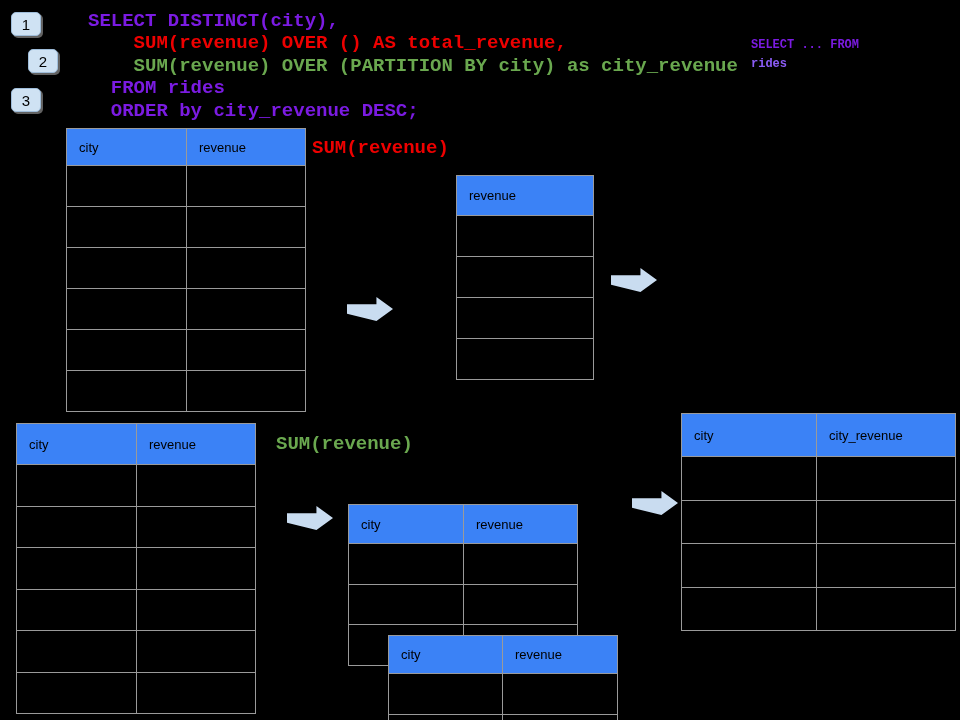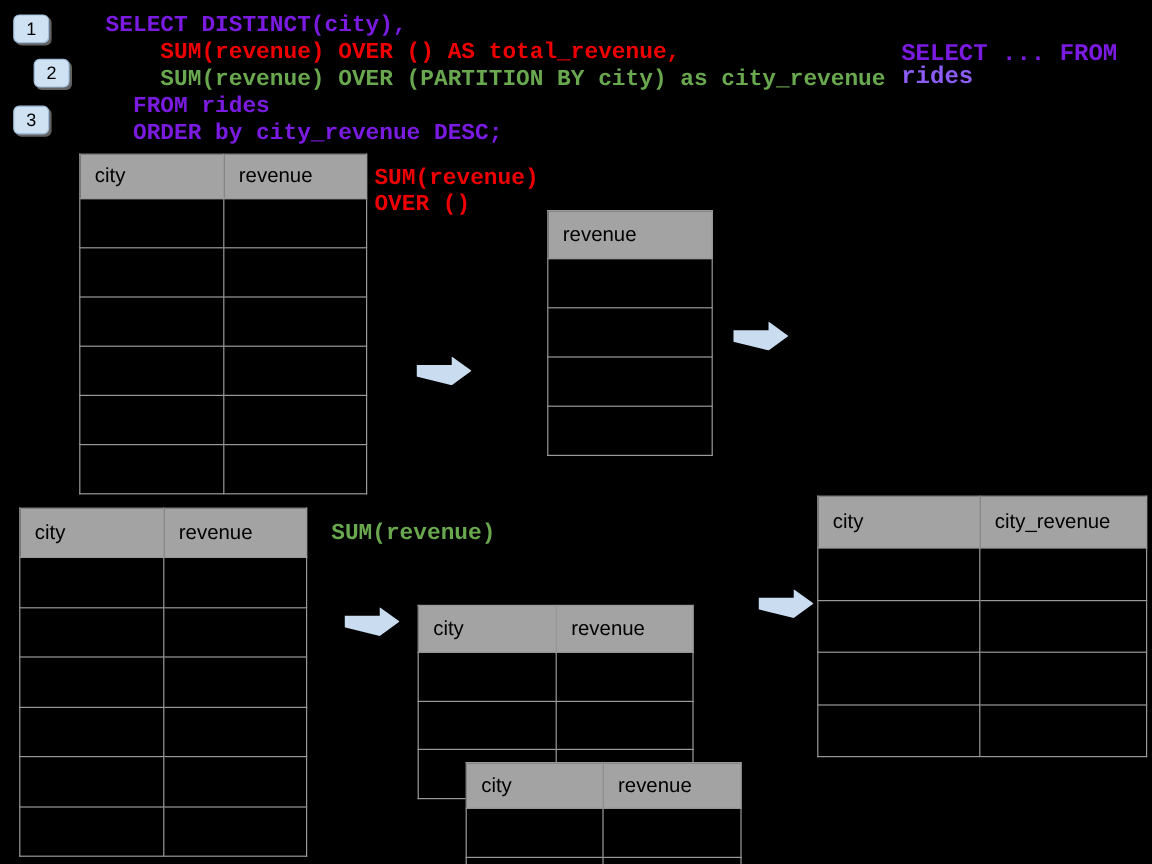--- a/index.html
+++ b/index.html
@@ -11,27 +11,27 @@
          border-radius:5px;box-shadow:2px 2px 0 rgba(115,115,115,.85);
          display:flex;align-items:center;justify-content:center;
          font-size:15px;color:#000;}
   #badge-1{left:11px;top:12px}
   #badge-2{left:28px;top:49px}
   #badge-3{left:11px;top:88px}
 
   
   .mono{position:absolute;font-family:"Liberation Mono",monospace;font-weight:bold;white-space:pre;text-decoration:underline;}
   #sql-code{left:88px;top:10px;font-size:19px;line-height:22.4px;}
-  #from-note{left:751px;top:36px;font-size:20px;line-height:19px;}
+  #from-note{left:751px;top:36px;font-size:12px;line-height:19px;}
   #annot-total{left:312px;top:138px;font-size:19px;line-height:21.5px;}
   #annot-partition{left:276px;top:433px;font-size:19px;line-height:22.5px;}
 
   
   table.tbl{position:absolute;border-collapse:collapse;table-layout:fixed;background:#000;}
-  .tbl th{background:#a3a3a3;color:#000;font-weight:400;font-size:17px;text-align:left;
+  .tbl th{background:#3b82f6;color:#000;font-weight:400;font-size:13px;text-align:left;
           padding:0 0 0 12px;border:1px solid #9A9A9A;}
   .tbl td{border:1px solid #9A9A9A;padding:0;}
 
   #tbl-source-top{left:66px;top:128px;}
   #tbl-source-top th{height:36px} #tbl-source-top td{height:40px}
 
   #tbl-total-revenue{left:456px;top:175px;}
   #tbl-total-revenue th{height:39px} #tbl-total-revenue td{height:40px}
 
   #tbl-source-bottom{left:16px;top:423px;}
@@ -59,21 +59,21 @@
 <body>
 
 <div id="canvas">
 
   <div class="badge" id="badge-1">1</div>
   <div class="badge" id="badge-2">2</div>
   <div class="badge" id="badge-3">3</div>
 
   <div class="mono" id="sql-code"><div style="color: rgb(123, 27, 226);">SELECT DISTINCT(city),</div><div style="color: rgb(238, 0, 0);">    SUM(revenue) OVER () AS total_revenue,</div><div style="color: rgb(106, 168, 79);">    SUM(revenue) OVER (PARTITION BY city) as city_revenue</div><div style="color: rgb(123, 27, 226);">  FROM rides</div><div style="color: rgb(123, 27, 226);">  ORDER by city_revenue DESC;</div></div>
   <div class="mono" id="from-note"><div style="color: rgb(123, 27, 226);">SELECT ... FROM</div><div style="color: #8b5cf6;">rides</div></div>
-  <div class="mono" id="annot-total"><div style="color: rgb(238, 0, 0);">SUM(revenue)</div><div style="color: rgb(238, 0, 0);">OVER ()</div></div>
+  <div class="mono" id="annot-total"><div style="color: rgb(238, 0, 0);">SUM(revenue)</div></div>
   <div class="mono" id="annot-partition"><div style="color: rgb(106, 168, 79);">SUM(revenue)</div></div>
 
   <table class="tbl" id="tbl-source-top">
       <colgroup>
         <col style="width: 120px;">
         <col style="width: 119px;">
       </colgroup>
       <thead>
         <tr>
           <th>city</th>

